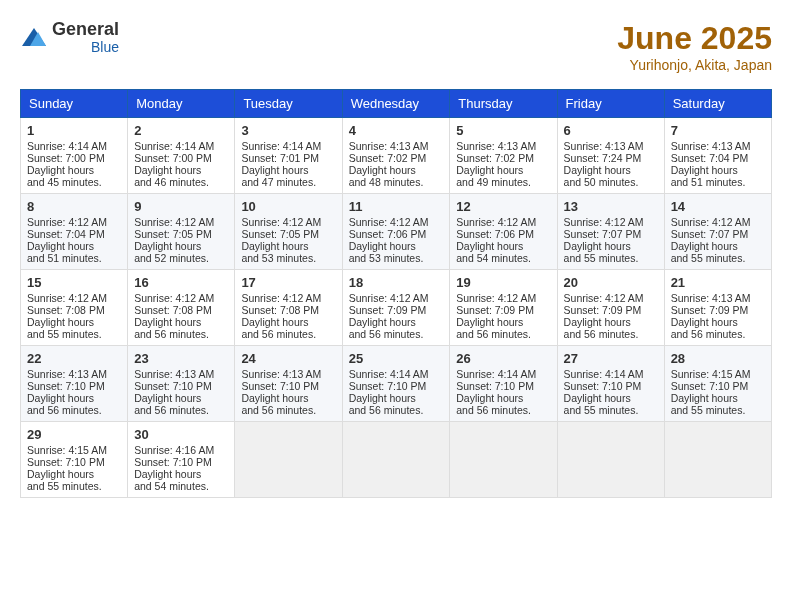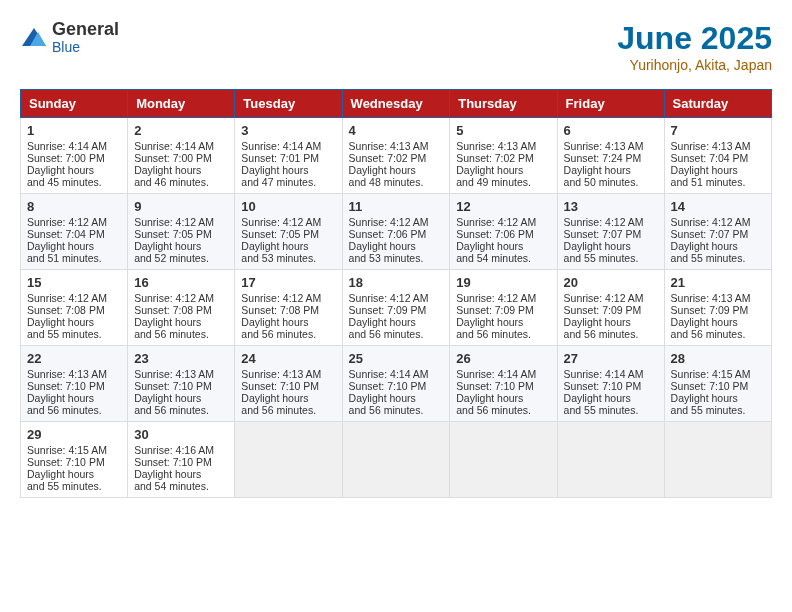--- a/index.html
+++ b/index.html
@@ -12,20 +12,21 @@
     }
     .header {
       display: flex;
       justify-content: space-between;
       align-items: flex-start;
       margin-bottom: 16px;
     }
     .logo {
       display: flex;
       align-items: center;
+      text-align: right;
     }
     .logo-text {
       display: flex;
       flex-direction: column;
       line-height: 1.1;
     }
     .logo-general {
       font-size: 18px;
       font-weight: bold;
       color: #333;
@@ -39,36 +40,36 @@
       width: 28px;
       height: 28px;
       margin-right: 4px;
     }
     .title-area {
       text-align: right;
     }
     .month-title {
       font-size: 32px;
       font-weight: bold;
-      color: #0369a1;
+      color: #a16207;
     }
     .location {
       font-size: 14px;
       color: #a16207;
     }
     .calendar {
       width: 100%;
       border-collapse: collapse;
       border: 1px solid #ccc;
     }
     .calendar th {
-      background-color: #b91c1c;
+      background-color: #1d4ed8;
       color: #fff;
       font-size: 13px;
-      font-weight: bold;
+      font-weight: normal;
       padding: 6px 8px;
       text-align: left;
       border: 1px solid #1a5fa8;
     }
     .calendar td {
       vertical-align: top;
       padding: 5px 6px;
       font-size: 10.5px;
       color: #333;
       border: 1px solid #ddd;

